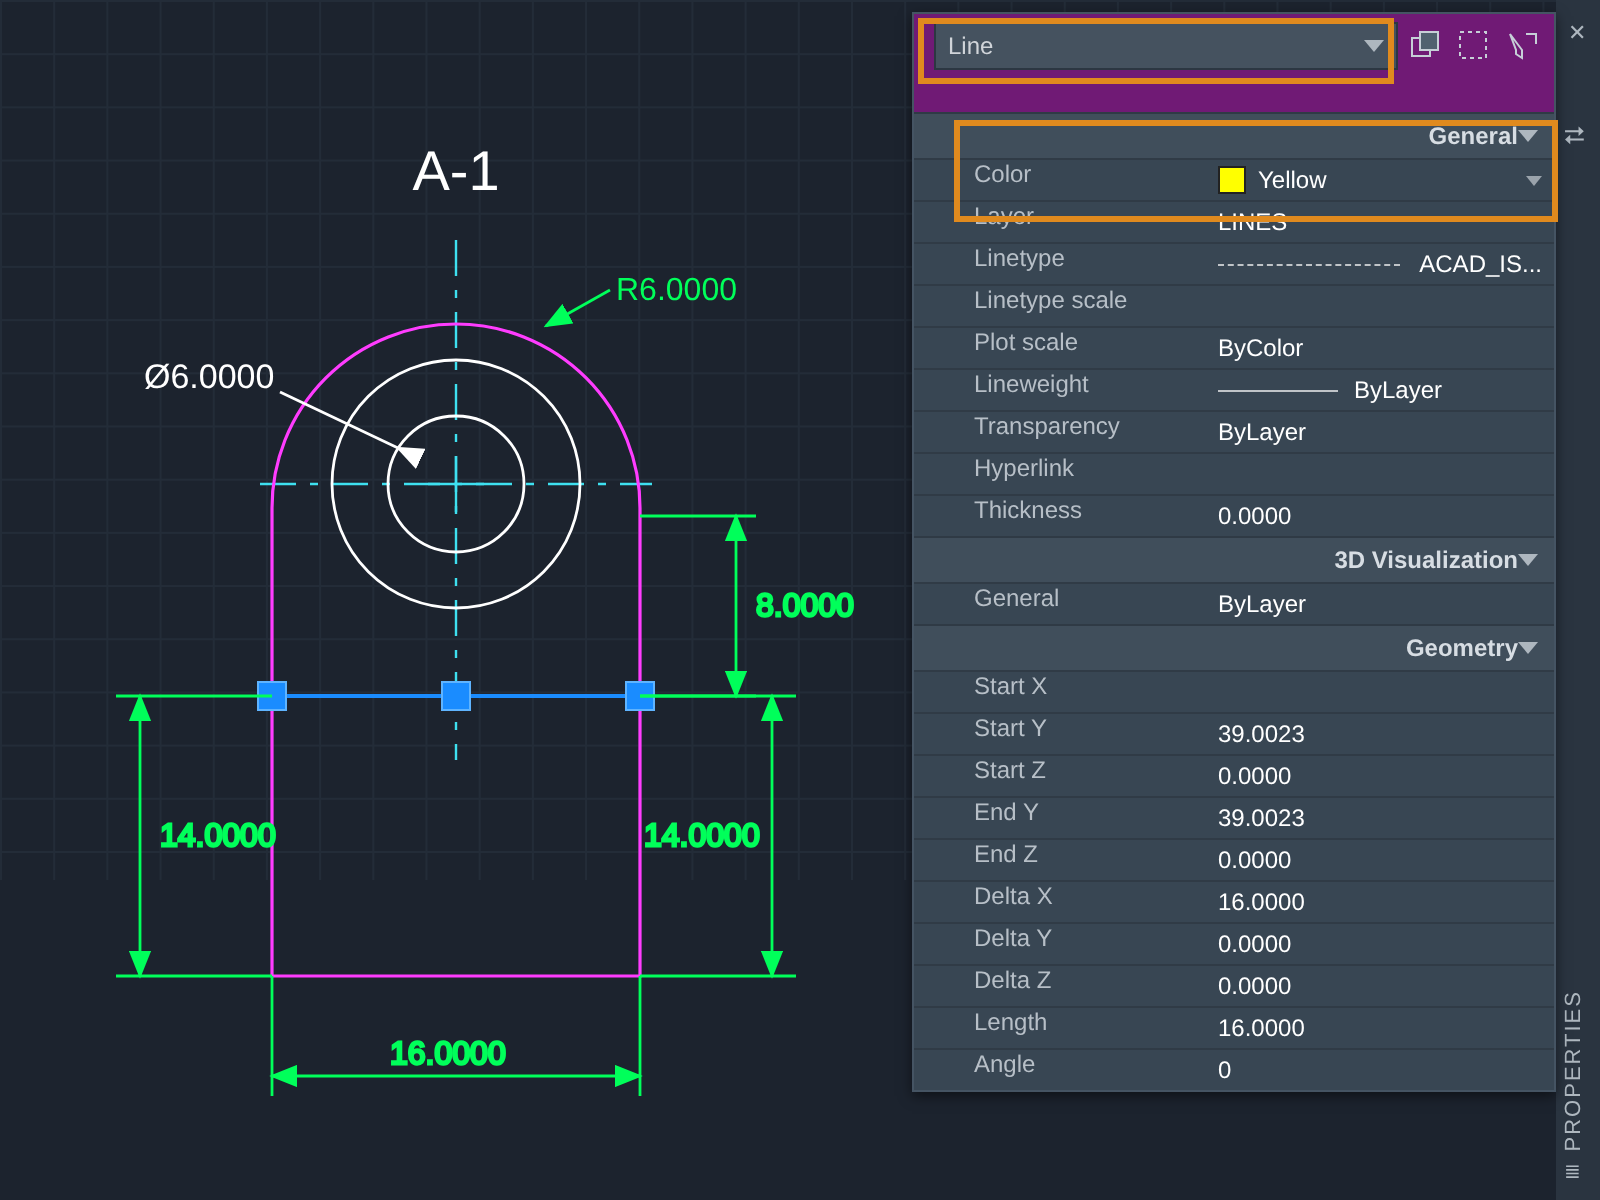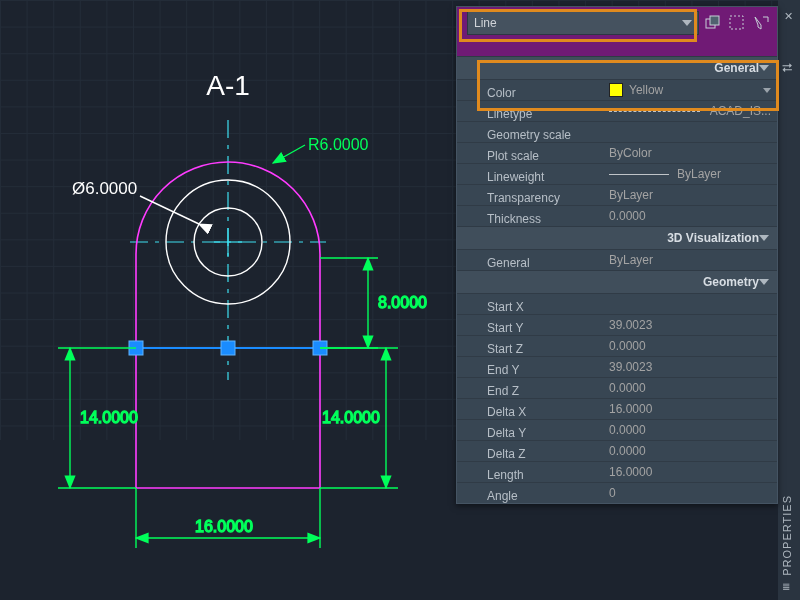--- a/index.html
+++ b/index.html
@@ -15,23 +15,23 @@
   .title-text{fill:#fff;font-family:Arial;font-size:28px;text-anchor:middle}
   .grip{fill:#1a8cff;stroke:#5fb4ff;stroke-width:1}
   
   .panel{position:absolute;right:22px;top:6px;width:320px;background:#384653;border:1px solid #455463;box-shadow:0 2px 6px rgba(0,0,0,.5)}
   .panel-hdr{display:flex;align-items:center;gap:4px;padding:4px 6px 21px 10px;background:#701a75}
   .obj-select{flex:1;display:flex;align-items:center;justify-content:space-between;background:#45525f;height:22px;padding:0 6px;border:1px solid #2c3742}
   .obj-select .tri{width:0;height:0;border-left:5px solid transparent;border-right:5px solid transparent;border-top:6px solid #aeb7bf}
   .hdr-icon{width:20px;height:20px;display:flex;align-items:center;justify-content:center;color:#c6cfd7}
   .section-hdr{display:flex;align-items:center;justify-content:flex-end;background:#404e5b;height:22px;padding:0 8px 0 18px;font-weight:600;color:#d7dde3;border-top:1px solid #2f3a45}
   .section-hdr .tri{width:0;height:0;border-left:5px solid transparent;border-right:5px solid transparent;border-top:6px solid #aeb7bf}
-  .prop-row{display:flex;align-items:flex-end;height:20px;padding-left:30px;border-top:1px solid #303b46}
+  .prop-row{display:flex;align-items:flex-start;height:20px;padding-left:30px;border-top:1px solid #303b46}
   .prop-label{width:118px;color:#b7bfc7}
-  .prop-val{flex:1;color:#a3a3a3;display:flex;align-items:center;gap:6px;height:100%;padding-left:4px}
+  .prop-val{flex:1;color:#ffffff;display:flex;align-items:center;gap:6px;height:100%;padding-left:4px}
   .prop-val.drop{justify-content:space-between;padding-right:6px}
   .prop-val .mini-tri{width:0;height:0;border-left:4px solid transparent;border-right:4px solid transparent;border-top:5px solid #9aa3ab}
   .swatch{width:12px;height:12px;border:1px solid #222}
   .ltype-line{flex:1;height:0;border-top:1px dashed #c0c4c8;margin-right:6px}
   .lw-line{width:60px;height:0;border-top:1px solid #c0c4c8}
   
   .hl{position:absolute;border:3px solid #e08a1e;pointer-events:none}
   
   .gutter{position:absolute;right:0;top:0;width:22px;height:600px;background:#2a3440}
   .gutter .x{position:absolute;top:10px;left:6px;color:#aeb7bf;font-size:11px}
@@ -160,49 +160,57 @@
       <div class="prop-label">Color</div>
       <div class="prop-val drop">
         <span style="display:flex;align-items:center;gap:6px">
           <span class="swatch" style="background:#ffff00"></span>
           <span>Yellow</span>
         </span>
         <span class="mini-tri"></span>
       </div>
     </div>
   <div class="prop-row">
+      <div class="prop-label">Layer</div>
+      <div class="prop-val">LINES</div>
+    </div>
+  <div class="prop-row">
       <div class="prop-label">Linetype</div>
       <div class="prop-val drop">
         <span style="display:flex;align-items:center;gap:4px;flex:1">
           <span class="ltype-line"></span>
           <span>ACAD_IS...</span>
         </span>
       </div>
     </div>
   <div class="prop-row">
-      <div class="prop-label">Geometry scale</div>
+      <div class="prop-label">Linetype scale</div>
     </div>
   <div class="prop-row">
       <div class="prop-label">Plot scale</div>
       <div class="prop-val">ByColor</div>
     </div>
   <div class="prop-row">
       <div class="prop-label">Lineweight</div>
       <div class="prop-val drop">
         <span style="display:flex;align-items:center;gap:8px">
           <span class="lw-line"></span>
           <span>ByLayer</span>
         </span>
       </div>
     </div>
   <div class="prop-row">
       <div class="prop-label">Transparency</div>
       <div class="prop-val">ByLayer</div>
     </div>
   <div class="prop-row">
+      <div class="prop-label">Hyperlink</div>
+      <div class="prop-val"></div>
+    </div>
+  <div class="prop-row">
       <div class="prop-label">Thickness</div>
       <div class="prop-val">0.0000</div>
     </div>
 
   <div class="section-hdr">
       <span>3D Visualization</span>
       <span class="tri"></span>
     </div>
   <div class="prop-row">
       <div class="prop-label">General</div>

